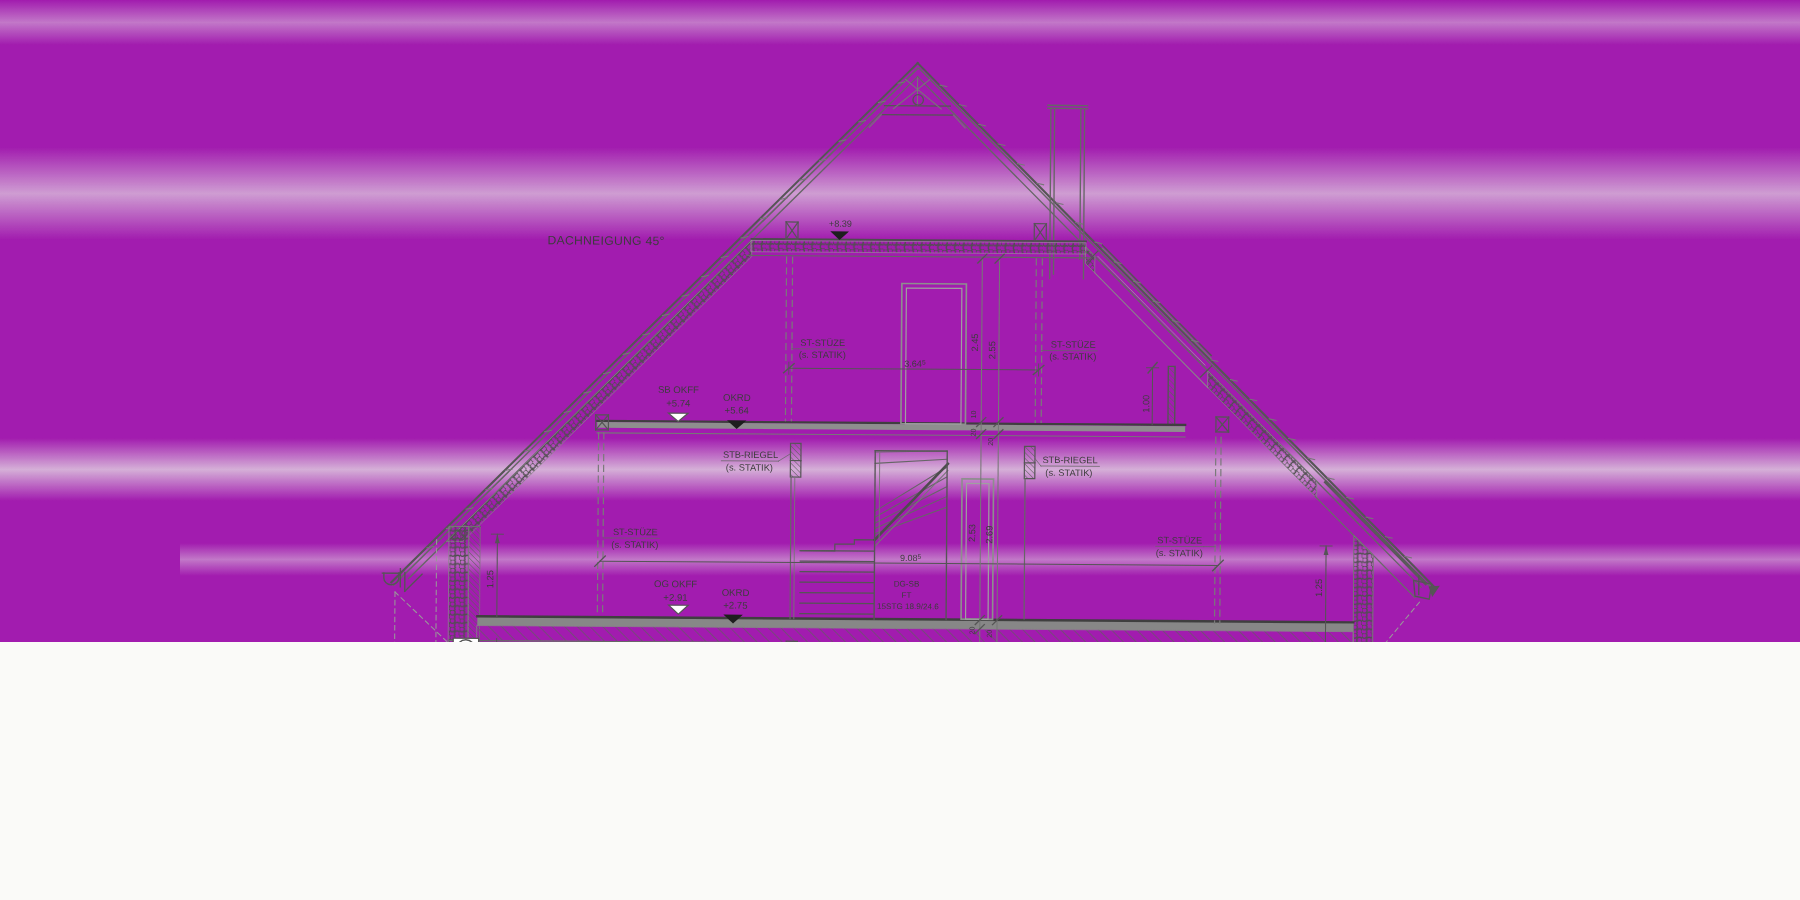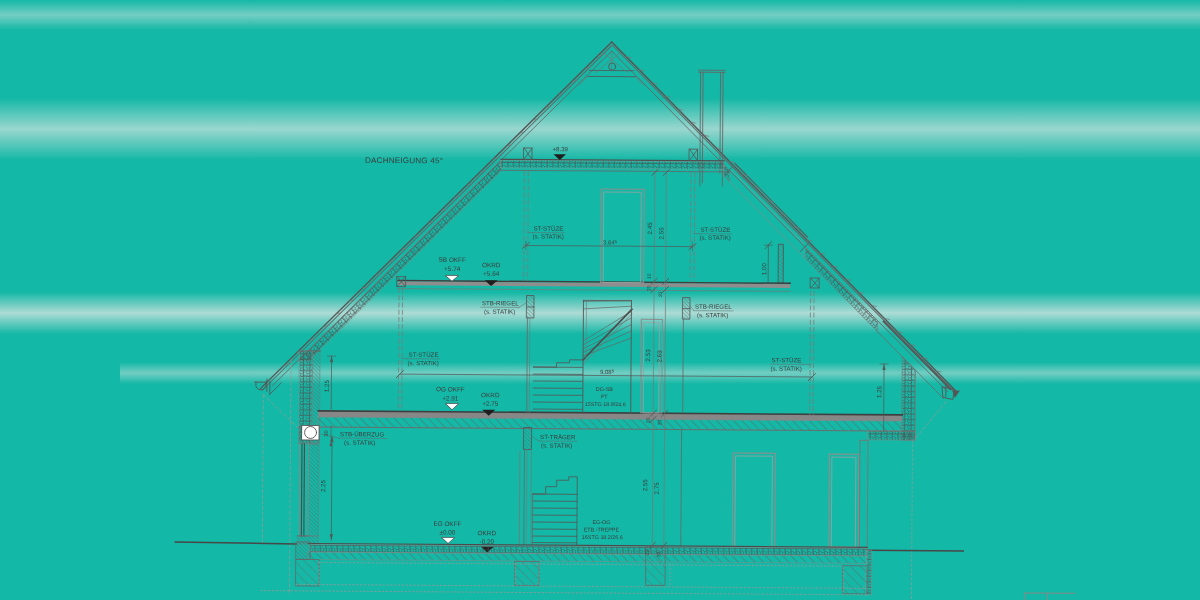--- a/index.html
+++ b/index.html
@@ -1,16 +1,16 @@
 <!DOCTYPE html>
 <html><head>
 <meta charset="utf-8">
 <style>
   html,body{margin:0;padding:0;background:#fafaf8;}
-  .page{position:relative;width:1200px;height:600px;overflow:hidden;background:#14b8a6;
+  .page{position:relative;width:1200px;height:428px;overflow:hidden;background:#a21caf;
         font-family:"Liberation Sans", sans-serif;}
   svg{position:absolute;left:0;top:0;filter:blur(0.33px);}
   text{fill:#3d3d3d;}
 </style>
 </head>
 <body>
 <div class="page">
 <svg width="1200" height="600" viewBox="0 0 1200 600">
 <defs>
 

